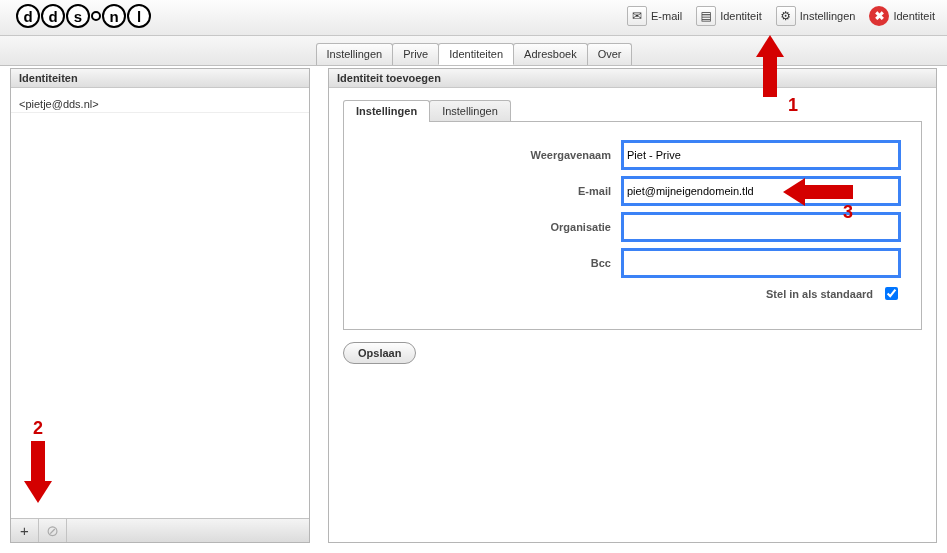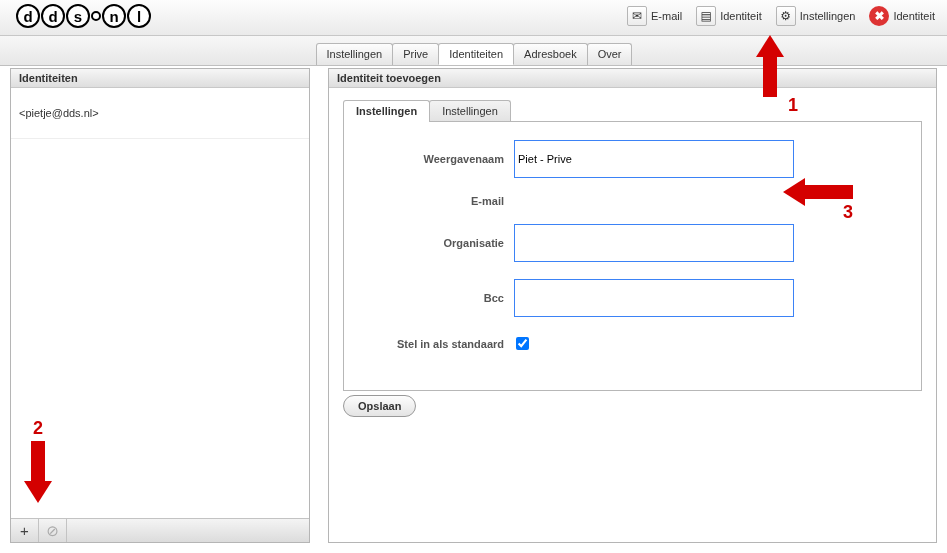--- a/index.html
+++ b/index.html
@@ -83,21 +83,21 @@
     background:linear-gradient(#f6f6f6,#dedede);
     border-bottom:1px solid #c8c8c8;
     font-weight:bold; color:#333;
     padding:3px 8px;
     font-size:11px;
   }
 
   #left-panel { width:300px; margin-right:18px; }
   #left-list { flex:1; overflow:auto; }
   .ident-row {
-    padding:19px 8px; border-bottom:1px solid #eee; cursor:pointer;
+    padding:2px 8px; border-bottom:1px solid #eee; cursor:pointer;margin-top:8px;
   }
 
   #left-toolbar {
     border-top:1px solid #c3c3c3;
     background:linear-gradient(#f4f4f4,#dcdcdc);
     height:24px; display:flex;
   }
   .tb-btn {
     width:28px; display:flex; align-items:center; justify-content:center;
     border-right:1px solid #c3c3c3;
@@ -127,33 +127,33 @@
     z-index:2;
   }
   .inner-tab.selected::after{
     content:""; position:absolute; left:0; right:0; bottom:-1px; height:1px; background:#fff;
   }
 
   #inner-body {
     border:1px solid #b7b7b7; border-top:none;
     padding:18px 20px 20px 20px;
   }
-  .form-row { display:flex; align-items:center; margin-bottom:17px; }
+  .form-row { display:flex; align-items:center; margin-bottom:6px;justify-content:flex-end; }
   .form-row label {
     width:150px; text-align:right; padding-right:10px;
     font-weight:bold; color:#555; font-size:11px;
   }
   .form-row input[type=text] {
-    width:280px; border:1px solid #3b82f6; font-size:11px; padding:18px 3px; height:24px;
+    width:280px; border:3px solid #3b82f6; font-size:11px; padding:12px 3px; height:24px;
     font-family:inherit;
   }
   .form-row input[type=checkbox]{ margin-left:2px; }
 
   #save-btn {
-    margin-top:4px;
+    margin-top:12px;
     border:1px solid #999; border-radius:11px;
     background:linear-gradient(#fdfdfd,#e4e4e4);
     padding:4px 14px; font-weight:bold; font-size:11px; cursor:pointer;
     color:#333;
   }
 
   
   .ann { position:absolute; display:flex; flex-direction:column; align-items:center; pointer-events:none; }
   .ann-label { color:#c00; font-weight:bold; font-size:18px; font-family:Arial,sans-serif; }
   .arrow-up { width:0; height:0; border-left:14px solid transparent; border-right:14px solid transparent; border-bottom:22px solid #d40000; }
@@ -238,20 +238,21 @@
         <div class="inner-tab selected">Instellingen</div>
         <div class="inner-tab">Instellingen</div>
       </div>
       <div id="inner-body">
         <div class="form-row">
           <label>Weergavenaam</label>
           <input type="text" value="Piet - Prive" style="">
         </div>
         <div class="form-row">
           <label>E-mail</label>
+          <input type="text" value="piet@mijneigendomein.tld" style="">
         </div>
         <div class="form-row">
           <label>Organisatie</label>
           <input type="text" value="" style="">
         </div>
         <div class="form-row">
           <label>Bcc</label>
           <input type="text" value="" style="">
         </div>
         <div class="form-row">

